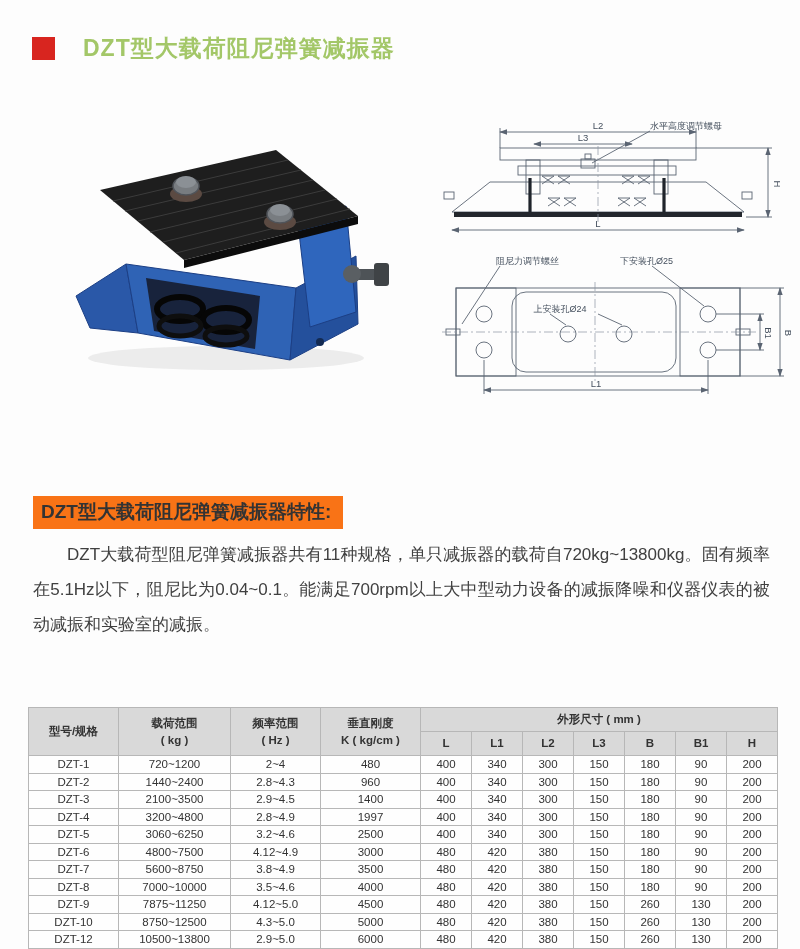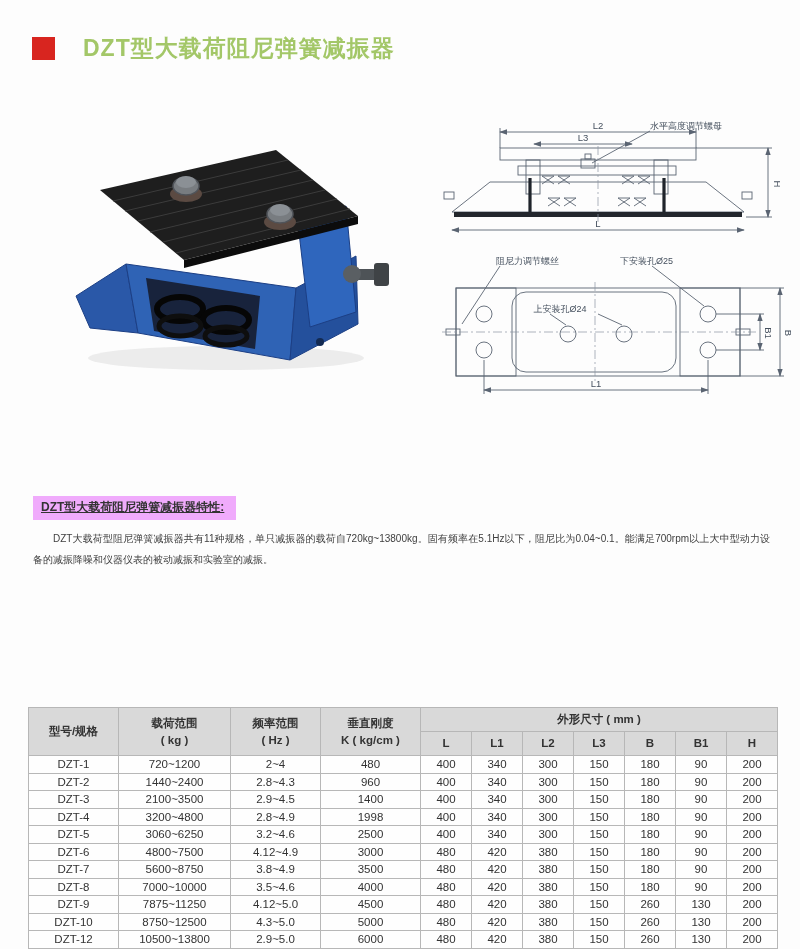--- a/index.html
+++ b/index.html
@@ -16,23 +16,23 @@
   .drawings{position:absolute;left:438px;top:118px;width:362px;height:268px;}
   .drawing{display:block;}
   .dwg-line{stroke:#5a6472;stroke-width:0.9;fill:none;}
   .dwg-thick{stroke:#1f242b;stroke-width:3.2;fill:none;}
   .dwg-center{stroke:#8a93a0;stroke-width:0.7;fill:none;stroke-dasharray:9 3 2 3;}
   .dwg-text{font-size:9px;fill:#45505e;font-family:"Liberation Sans","DejaVu Sans",sans-serif;}
   .dwg-dim{font-size:9.5px;fill:#45505e;font-family:"Liberation Sans","DejaVu Sans",sans-serif;}
 
   
   .features{position:absolute;left:33px;top:496px;width:737px;}
-  .features-heading{display:inline-block;background:#f0abfc;color:#333;font-weight:bold;
-    font-size:12px;padding:3px 12px 4px 8px;text-decoration:underline;}
-  .features p{margin:9px 0 0 0;font-size:10px;line-height:2.05;color:#404040;
+  .features-heading{display:inline-block;background:#f97316;color:#333;font-weight:bold;
+    font-size:19px;padding:3px 12px 4px 8px;}
+  .features p{margin:9px 0 0 0;font-size:17px;line-height:2.05;color:#404040;
     text-indent:2em;text-align:justify;}
 
   
   .spec-table{position:absolute;left:28px;top:707px;width:749px;border-collapse:collapse;
     font-size:11.5px;color:#333;background:#fff;table-layout:fixed;}
   .spec-table th,.spec-table td{border:1px solid #b7b7b7;text-align:center;padding:0;}
   .spec-table thead th{background:#d9d9d9;font-weight:bold;height:23px;line-height:1.25;}
   .spec-table tbody td{height:16.5px;background:#fefefe;}
   .hdr-2l div{line-height:1.4;}
 </style>
@@ -263,21 +263,21 @@
           <td>300</td>
           <td>150</td>
           <td>180</td>
           <td>90</td>
           <td>200</td>
         </tr>
         <tr>
           <td>DZT-4</td>
           <td>3200~4800</td>
           <td>2.8~4.9</td>
-          <td>1998</td>
+          <td>1997</td>
           <td>400</td>
           <td>340</td>
           <td>300</td>
           <td>150</td>
           <td>180</td>
           <td>90</td>
           <td>200</td>
         </tr>
         <tr>
           <td>DZT-5</td>

